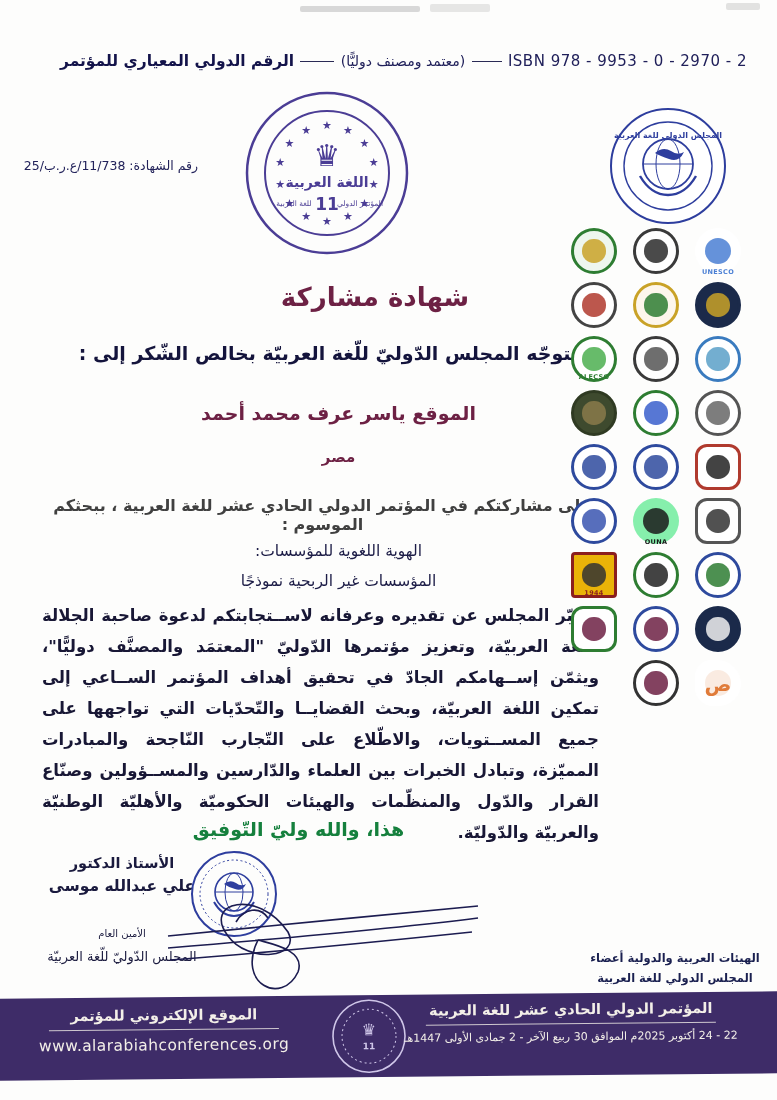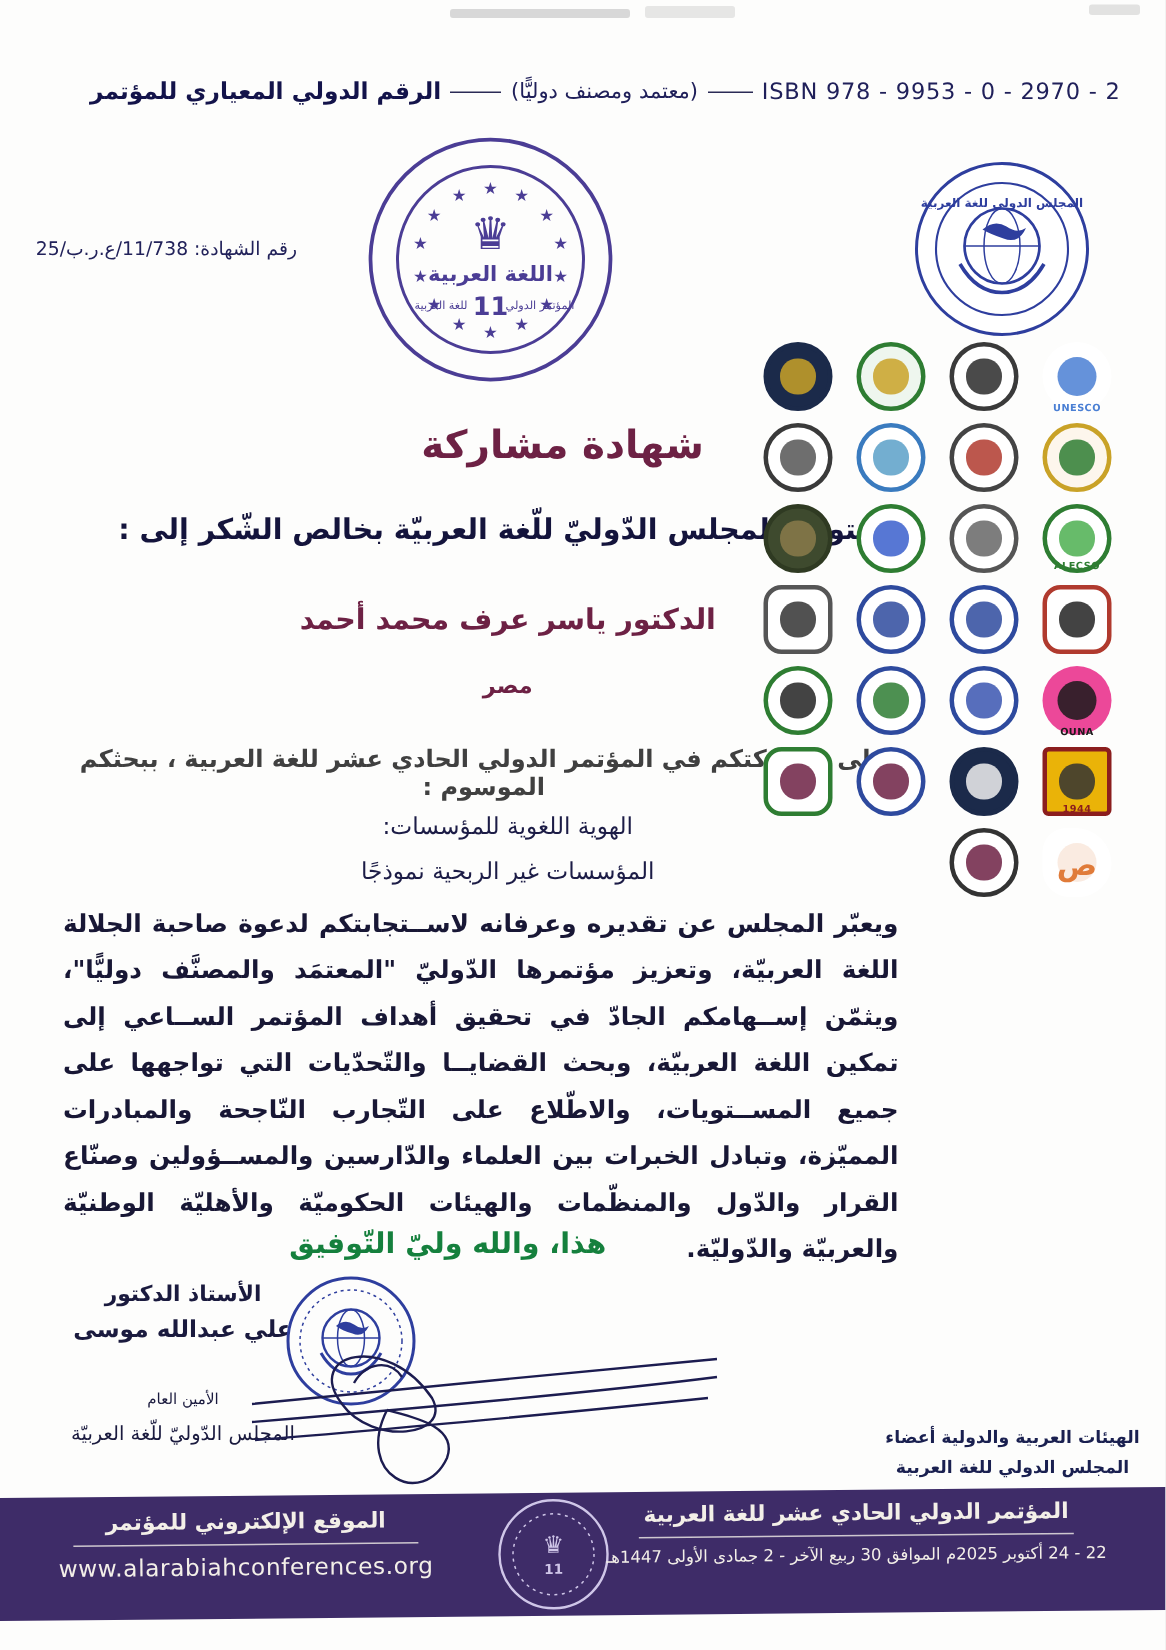--- a/index.html
+++ b/index.html
@@ -28,21 +28,21 @@
 
   
   .para{right:178px;left:42px;top:600px;font-size:16.5px;font-weight:bold;
     line-height:31px;text-align:justify;color:#181735;}
 
   
   .sigblock{left:32px;top:852px;width:180px;text-align:center;line-height:23px;}
 
   
   .logo-grid{left:606px;top:228px;width:135px;display:grid;
-    grid-template-columns:1fr 1fr 1fr 1fr;column-gap:16px;row-gap:8px;justify-items:center;}
+    grid-template-columns:1fr 1fr 1fr;column-gap:16px;row-gap:8px;justify-items:center;}
   .logo-cell{width:46px;height:46px;display:flex;align-items:center;justify-content:center;
     box-sizing:border-box;position:relative;}
   .logo-inner{width:58%;height:58%;border-radius:50%;}
   .logo-label{position:absolute;bottom:-2px;left:0;right:0;text-align:center;
     font-size:6.5px;font-weight:bold;letter-spacing:.3px;}
   .caption{left:590px;top:948px;width:170px;text-align:center;font-size:11.5px;
     font-weight:bold;color:#1a2050;line-height:20px;}
 
   
   .footer{left:-6px;top:995px;width:790px;height:82px;background:#3e2c68;
@@ -104,21 +104,21 @@
       <text x="118" y="118" text-anchor="middle" font-size="7.5" fill="#4b3d95" id="stamp-conf-right">المؤتمر الدولي</text>
       <text x="85" y="122" text-anchor="middle" font-size="17" font-weight="bold" fill="#4b3d95" id="stamp-number">11</text>
       <text x="52" y="118" text-anchor="middle" font-size="7.5" fill="#4b3d95" id="stamp-conf-left">للغة العربية</text>
     </svg>
   </div>
 
   <div class="abs center maroon bold" style="left:150px;right:177px;top:262px;font-size:26px;">شهادة مشاركة</div>
 
   <div class="abs center bold" style="left:60px;right:180px;top:322px;font-size:19px;color:#14143c;">يتوجّه المجلس الدّوليّ للّغة العربيّة بخالص الشّكر إلى :</div>
 
-  <div class="abs center maroon bold" style="left:100px;right:200px;top:382px;font-size:19px;">الدكتور ياسر عرف محمد أحمد</div>
+  <div class="abs center maroon bold" style="left:100px;right:200px;top:382px;font-size:19px;">الموقع ياسر عرف محمد أحمد</div>
 
   <div class="abs center maroon bold" style="left:100px;right:200px;top:428px;font-size:15px;">مصر</div>
 
   <div class="abs center bold" style="left:40px;right:172px;top:476px;font-size:16px;color:#404040;">على مشاركتكم في المؤتمر الدولي الحادي عشر للغة العربية ، ببحثكم الموسوم :</div>
 
   <div class="abs center" style="left:100px;right:200px;top:522px;font-size:15.5px;color:#1c1c46;">الهوية اللغوية للمؤسسات:</div>
   <div class="abs center" style="left:100px;right:200px;top:552px;font-size:15.5px;color:#1c1c46;">المؤسسات غير الربحية نموذجًا</div>
 
   <div class="abs para">ويعبّر المجلس عن تقديره وعرفانه لاســتجابتكم لدعوة صاحبة الجلالة اللغة العربيّة، وتعزيز مؤتمرها الدّوليّ "المعتمَد والمصنَّف دوليًّا"، ويثمّن إســهامكم الجادّ في تحقيق أهداف المؤتمر الســاعي إلى تمكين اللغة العربيّة، وبحث القضايــا والتّحدّيات التي تواجهها على جميع المســتويات، والاطّلاع على التّجارب النّاجحة والمبادرات المميّزة، وتبادل الخبرات بين العلماء والدّارسين والمســؤولين وصنّاع القرار والدّول والمنظّمات والهيئات الحكوميّة والأهليّة الوطنيّة والعربيّة والدّوليّة.</div>
 
@@ -219,21 +219,21 @@
       </div>
       <div class="logo-cell" style="background: rgb(255, 255, 255); border: 3px solid rgb(46, 74, 158); border-radius: 50%;">
         <div class="logo-inner" style="background: rgb(46, 74, 158); opacity: 0.85;"></div>
       </div>
       <div class="logo-cell" style="background: rgb(255, 255, 255); border: 3px solid rgb(46, 74, 158); border-radius: 50%;">
         <div class="logo-inner" style="background: rgb(46, 74, 158); opacity: 0.85;"></div>
       </div>
       <div class="logo-cell" style="background: rgb(255, 255, 255); border: 3px solid rgb(85, 85, 85); border-radius: 12px;">
         <div class="logo-inner" style="background: rgb(51, 51, 51); opacity: 0.85;"></div>
       </div>
-      <div class="logo-cell" style="background: #ec4899; border: none; border-radius: 50%;">
+      <div class="logo-cell" style="background: #86efac; border: none; border-radius: 50%;">
         <div class="logo-inner" style="background: rgb(26, 26, 26); opacity: 0.85;"></div>
         <div class="logo-label" style="color: rgb(26, 26, 26);">OUNA</div>
       </div>
       <div class="logo-cell" style="background: rgb(255, 255, 255); border: 3px solid rgb(46, 74, 158); border-radius: 50%;">
         <div class="logo-inner" style="background: rgb(58, 85, 176); opacity: 0.85;"></div>
       </div>
       <div class="logo-cell" style="background: rgb(255, 255, 255); border: 3px solid rgb(46, 74, 158); border-radius: 50%;">
         <div class="logo-inner" style="background: rgb(46, 125, 50); opacity: 0.85;"></div>
       </div>
       <div class="logo-cell" style="background: rgb(255, 255, 255); border: 3px solid rgb(46, 125, 50); border-radius: 50%;">

